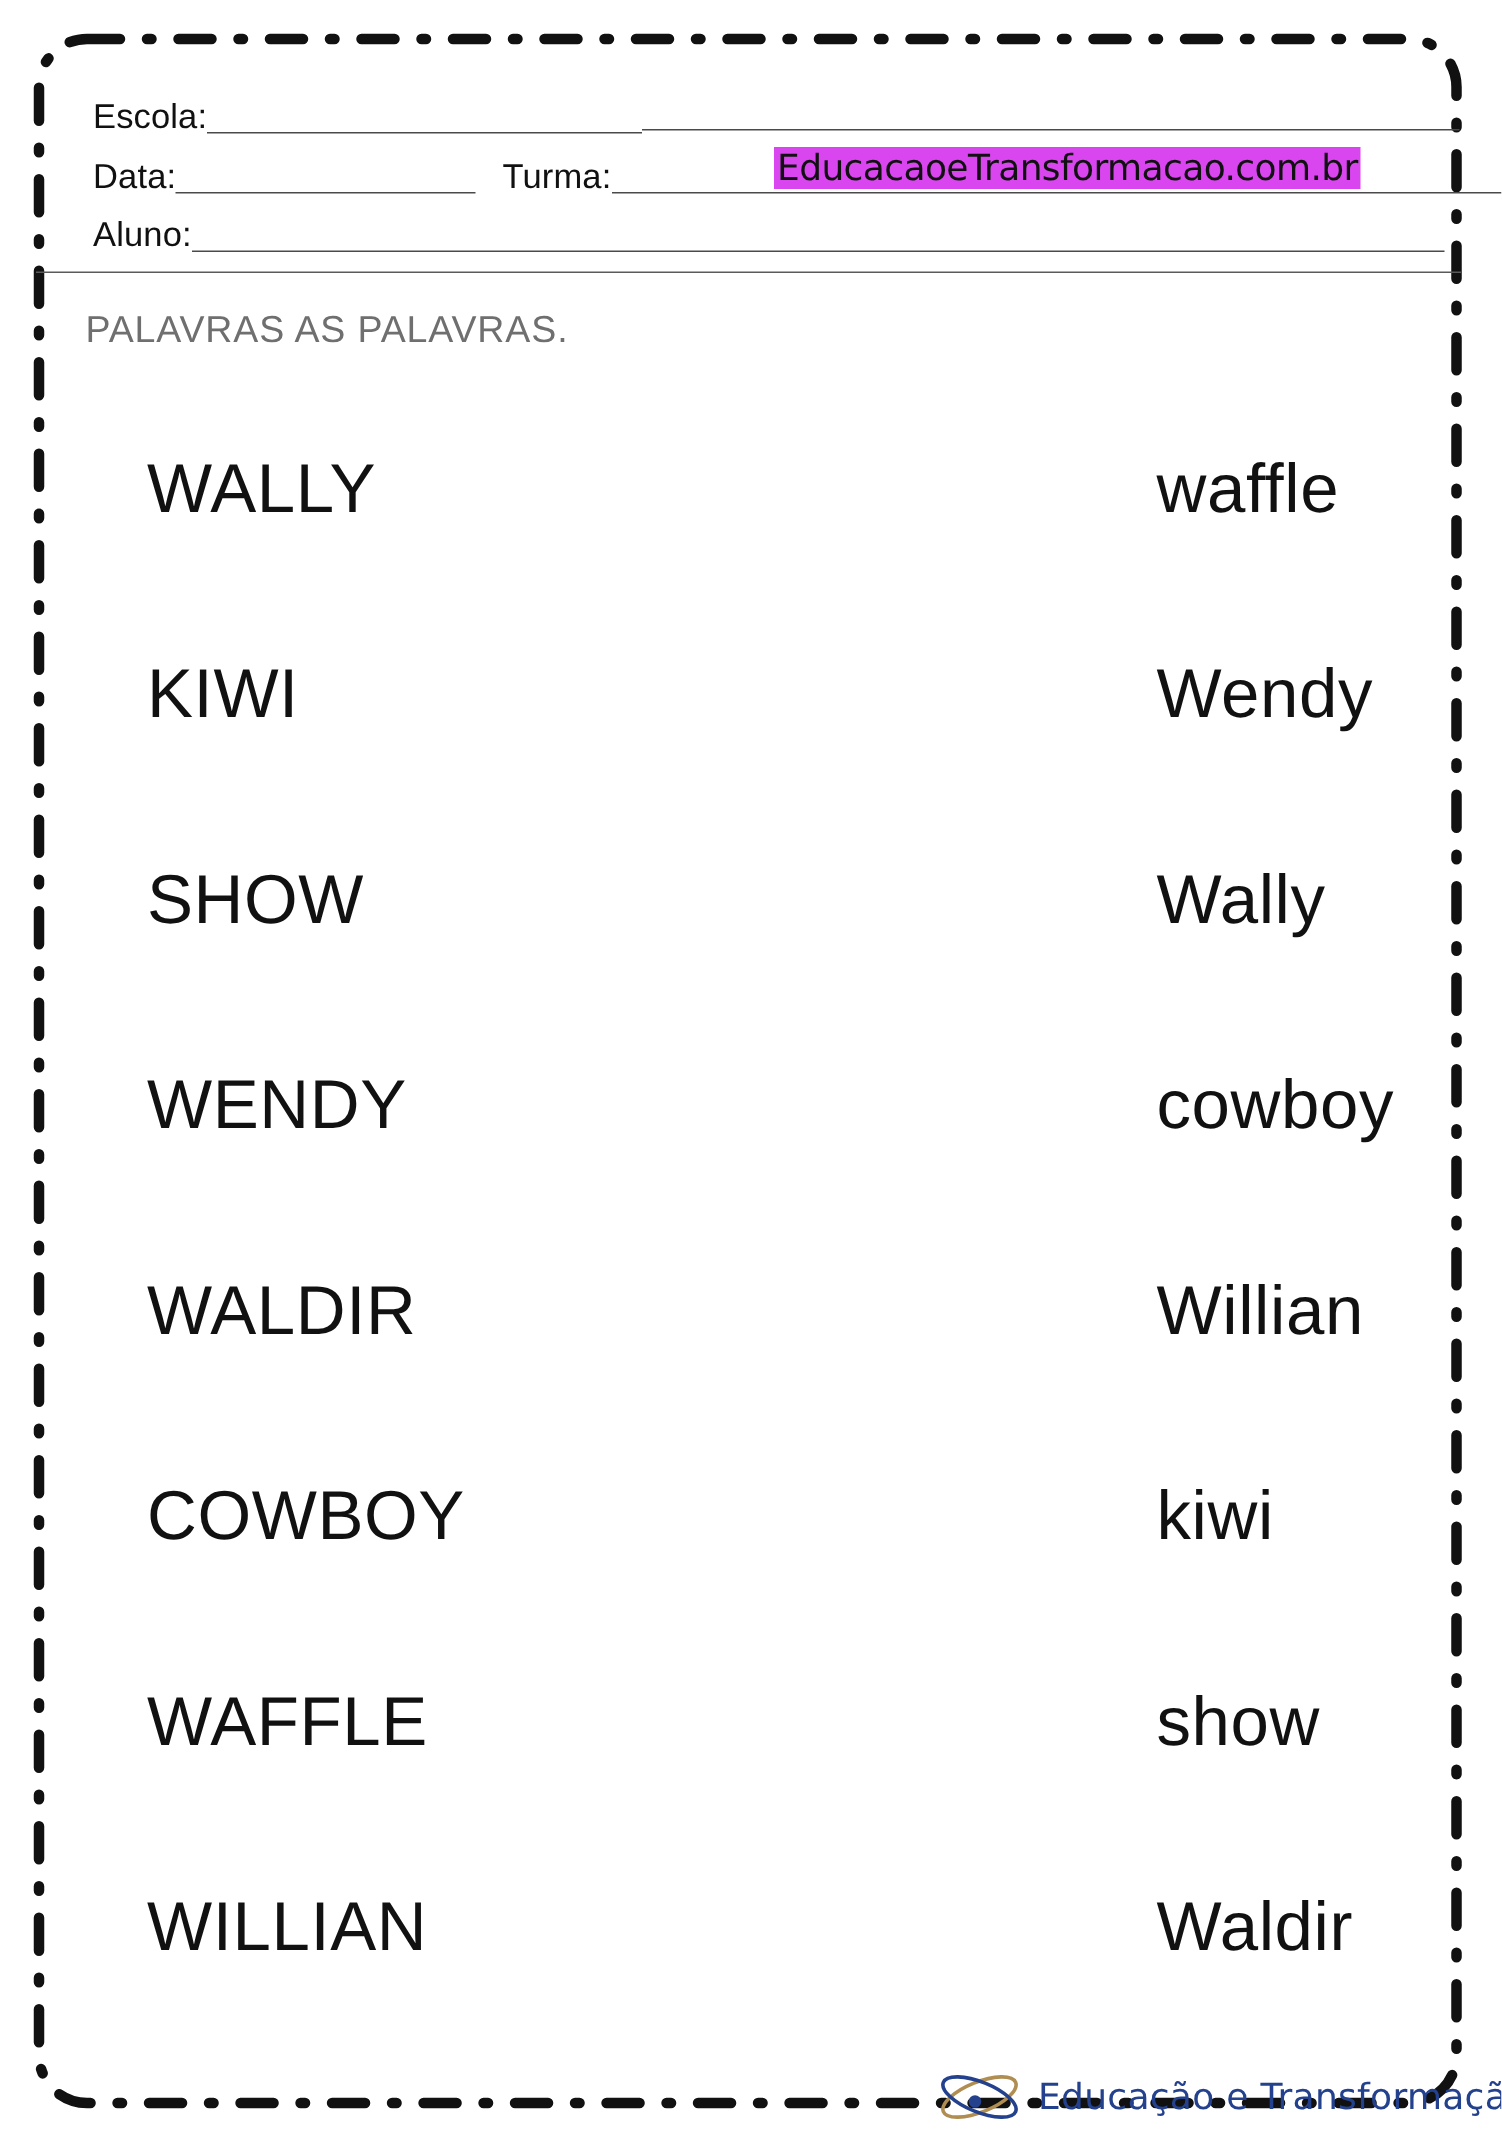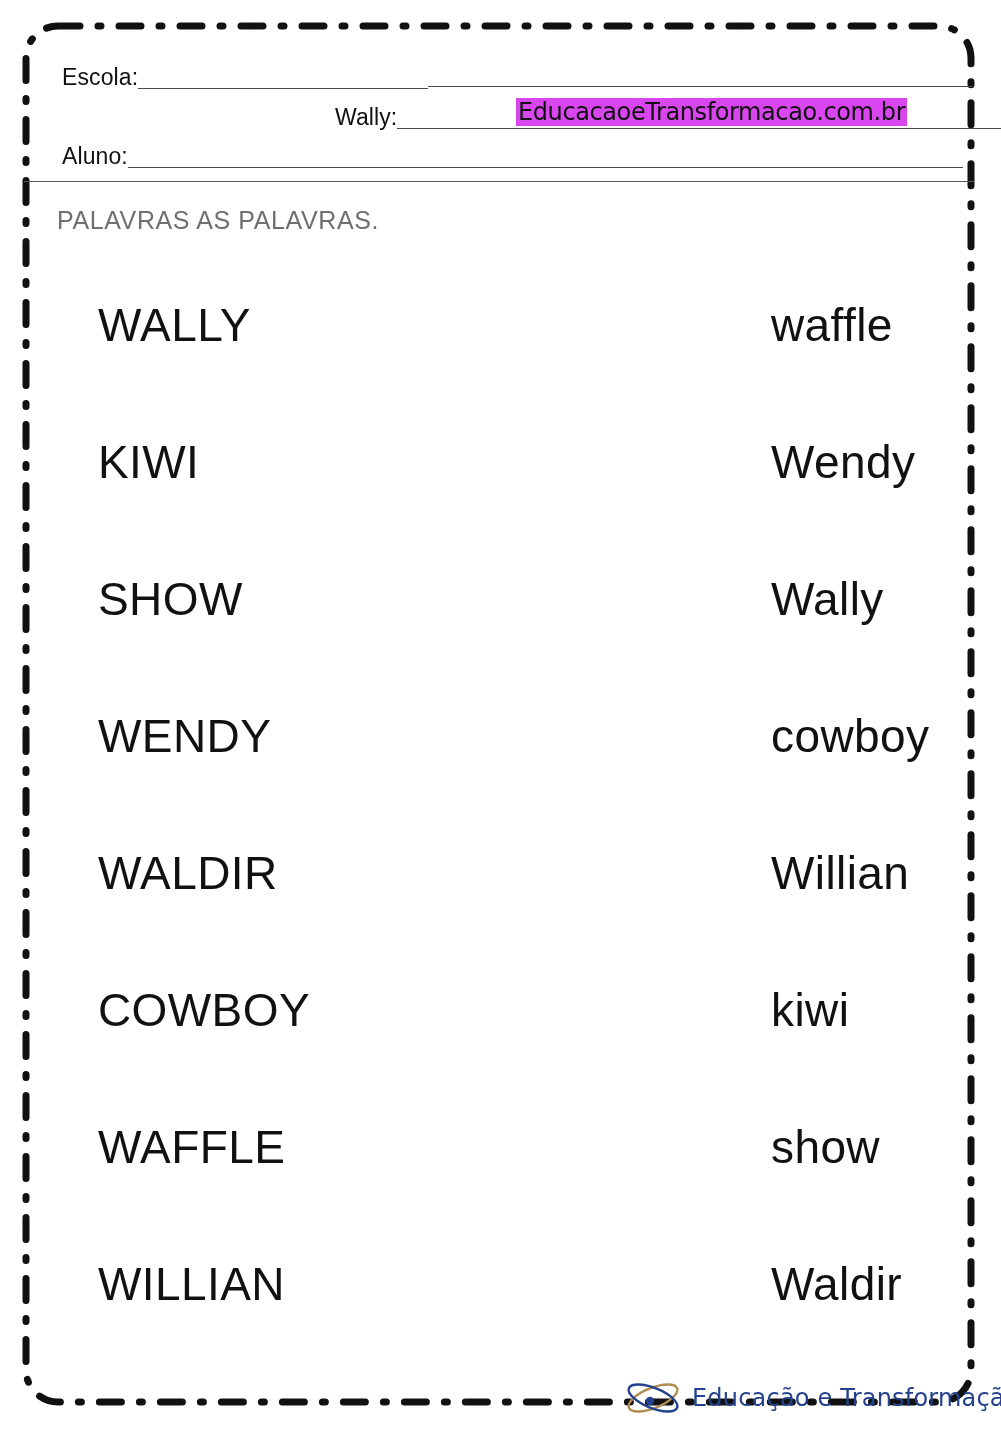--- a/index.html
+++ b/index.html
@@ -157,23 +157,27 @@
   </div>
 
   <div class="header">
 
     <div class="field field-escola">
       <span class="field-label">Escola:</span>
       <span class="rule rule-a"></span>
         <span class="rule rule-b"></span>
     </div>
 
+    <div class="field field-data">
+      <span class="field-label">Data:</span>
+      <span class="rule"></span>
+    </div>
 
     <div class="field field-turma">
-      <span class="field-label">Wally:</span>
+      <span class="field-label">Turma:</span>
       <span class="rule"></span>
     </div>
 
     <div class="field field-aluno">
       <span class="field-label">Aluno:</span>
       <span class="rule"></span>
     </div>
 
     <div class="watermark">EducacaoeTransformacao.com.br</div>
 

